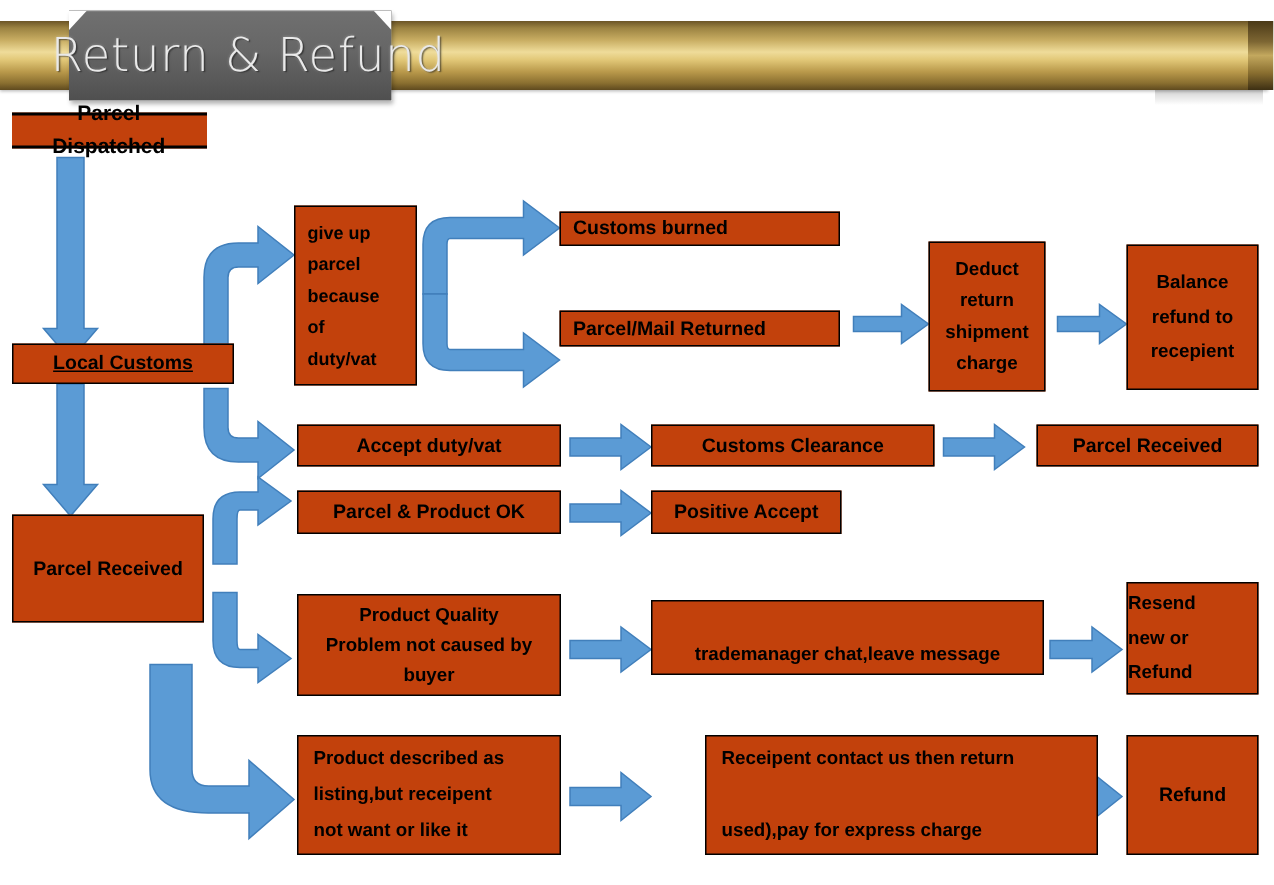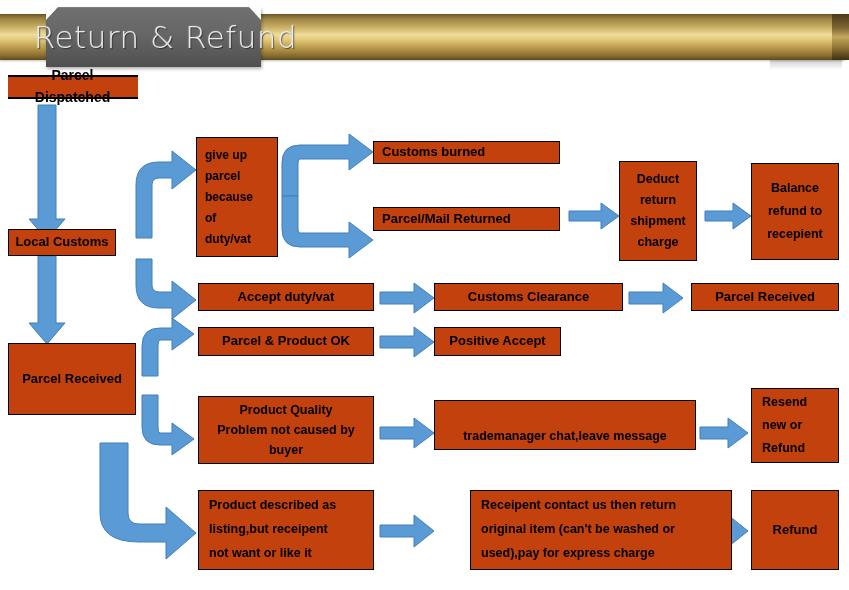--- a/index.html
+++ b/index.html
@@ -202,21 +202,21 @@
 
   <polygon class="arr" points="380,525 414,525 414,515 434,531 414,547 414,537 380,537"></polygon>
 
   <polygon class="arr" points="700,525 728,525 728,515 748,531 728,547 728,537 700,537"></polygon>
 </svg>
 
 <div class="node open-sides" style="left:8px; top:75px; width:130px; height:24px;">
   <span class="txt">Parcel Dispatched</span>
 </div>
 
-<div class="node" style="left:8px; top:229px; width:108px; height:27px;">
+<div class="node" style="left:8px; top:229px; width:148px; height:27px;text-decoration:underline;">
   <span class="txt">Local Customs</span>
 </div>
 
 <div class="node" style="left:8px; top:343px; width:128px; height:72px;">
   <span class="txt">Parcel Received</span>
 </div>
 
 <div class="node left-text" style="left:196px; top:137px; width:82px; height:120px; font-size:12px;">
   <span class="txt">
     <span>give up</span><br>
@@ -281,41 +281,41 @@
 </div>
 
 <div class="node" style="left:434px; top:400px; width:262px; height:50px; font-size:12.5px; line-height:1.9;">
   <span class="txt">
     <br>
     <span>trademanager chat,leave message</span>
   </span>
 </div>
 
 <div class="node" style="left:751px; top:388px; width:88px; height:75px; font-size:12.5px; line-height:1.85;
-            justify-content:flex-start; padding-left:10px;">
+            justify-content:flex-start; padding-left:0;">
   <span class="txt" style="text-align:left;">
     <span>Resend</span><br>
     <span>new or</span><br>
     <span>Refund</span>
   </span>
 </div>
 
 <div class="node" style="left:198px; top:490px; width:176px; height:80px; font-size:12.5px; line-height:1.9;
             justify-content:flex-start; padding-left:10px;">
   <span class="txt" style="text-align:left;">
     <span>Product described as</span><br>
     <span>listing,but receipent</span><br>
     <span>not want or like it</span>
   </span>
 </div>
 
 <div class="node" style="left:434px; top:490px; width:262px; height:80px; font-size:12.5px; line-height:1.9;
             justify-content:flex-start; padding-left:10px;margin-left:36px;">
   <span class="txt" style="text-align:left;">
     <span>Receipent contact us then return</span><br>
-    <span>original item (can't be washed or</span><br>
+    <br>
     <span>used),pay for express charge</span>
   </span>
 </div>
 
 <div class="node" style="left:751px; top:490px; width:88px; height:80px;">
   <span class="txt">Refund</span>
 </div>
 
 </body></html>

